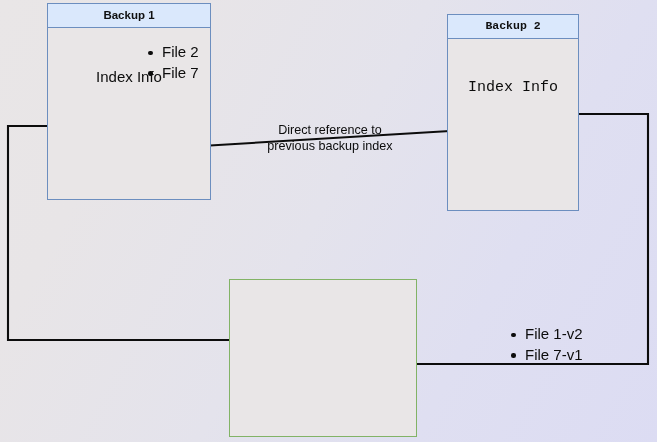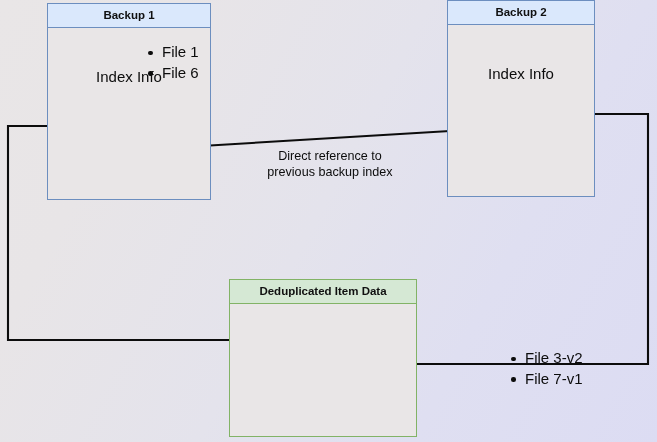--- a/index.html
+++ b/index.html
@@ -116,40 +116,39 @@
     <path d="M 578,114 L 648,114 L 648,364 L 374,364" fill="none" stroke="#0c0c0c" stroke-width="2.1" marker-end="url(#arrow-end)"></path>
 
     <path d="M 500,128 L 168,148" fill="none" stroke="#0c0c0c" stroke-width="2.1" marker-end="url(#arrow-end)"></path>
   </svg>
 
   <div class="node" id="node-backup1" style="left:47px; top:3px; width:164px; height:197px;">
     <div class="node-header">Backup 1</div>
     <div class="node-body">
       <div class="subtitle" style="top:40px;">Index Info</div>
       <ul class="item-list" id="b1-list">
-        <li>File 1</li>
-        <li>File 6</li>
+        <li>File 2</li>
+        <li>File 7</li>
       </ul>
     </div>
   </div>
 
-  <div class="node" id="node-backup2" style="left:447px; top:0; width:148px; height:197px;">
+  <div class="node" id="node-backup2" style="left:447px; top:14px; width:132px; height:197px;font-family:Liberation Mono, monospace;">
     <div class="node-header">Backup 2</div>
     <div class="node-body">
       <div class="subtitle" style="top:40px;">Index Info</div>
 
     </div>
   </div>
 
   <div class="node green" id="node-dedup" style="left:229px; top:279px; width:188px; height:158px;">
-    <div class="node-header">Deduplicated Item Data</div>
     <div class="node-body">
       <ul class="item-list" id="dd-list">
-        <li>File 3-v2</li>
+        <li>File 1-v2</li>
         <li>File 7-v1</li>
       </ul>
     </div>
   </div>
 
-  <div class="edge-label" style="left:240px; top:122px; width:180px;margin-top:26px;">Direct reference to
+  <div class="edge-label" style="left:240px; top:122px; width:180px;">Direct reference to
 previous backup index</div>
 
 </div>
 
 </body></html>

